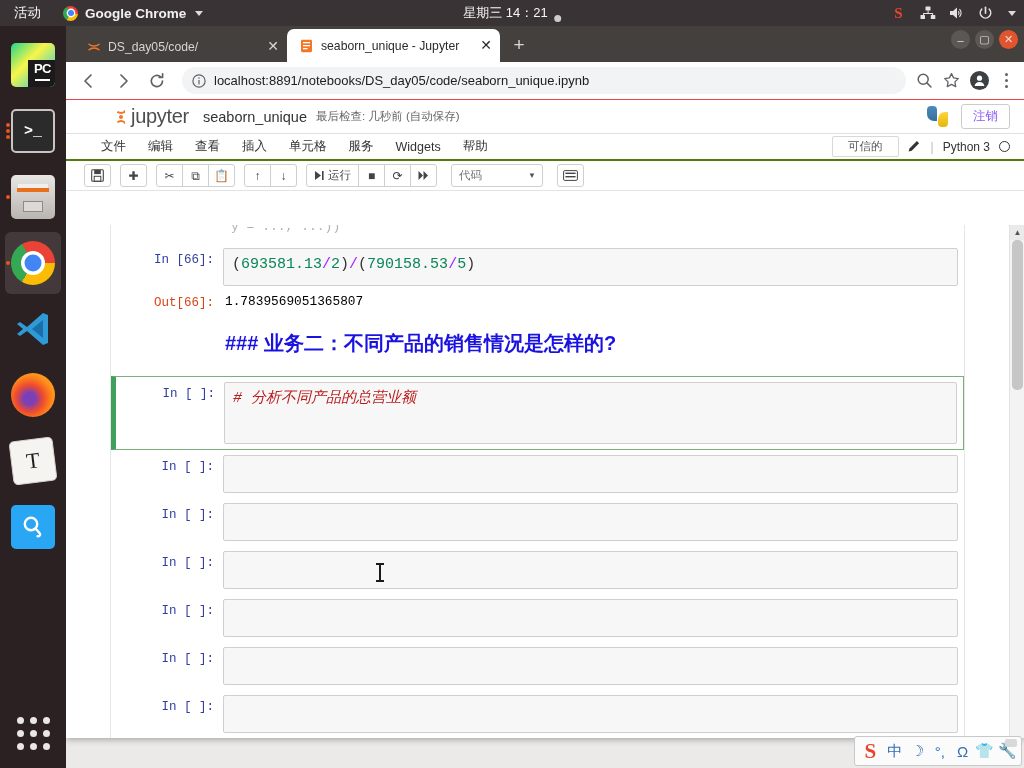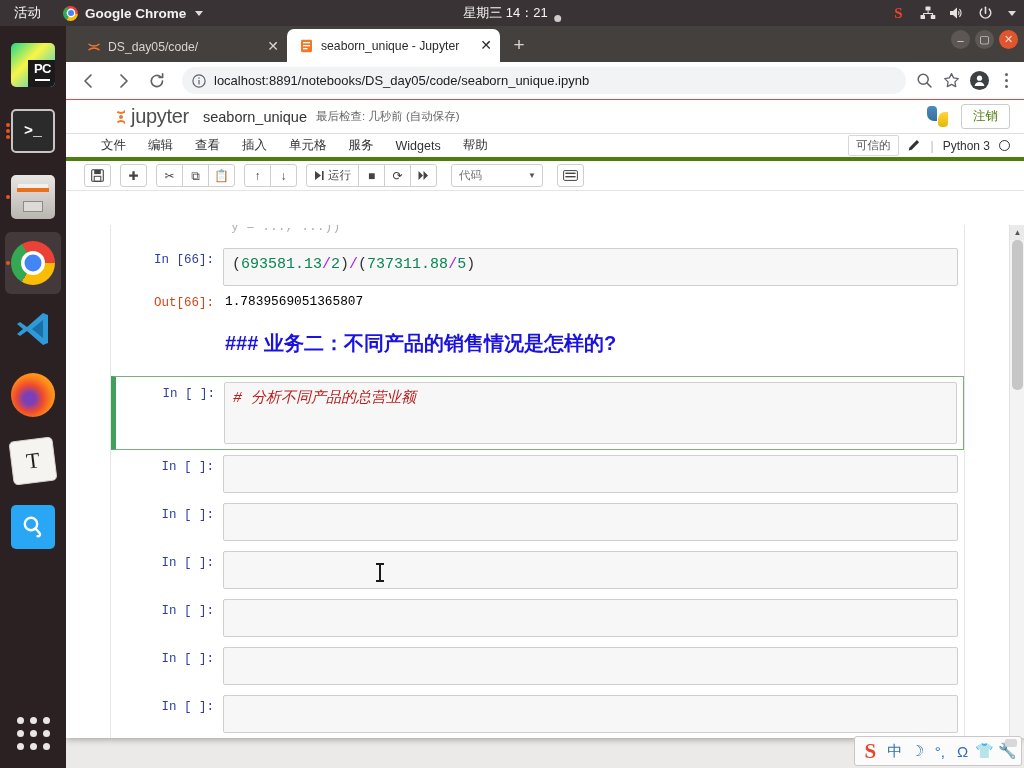--- a/index.html
+++ b/index.html
@@ -167,30 +167,30 @@
   .nb-checkpoint { font-size: 11.5px; color: #666; }
   .jh-right { margin-left: auto; display: flex; align-items: center; gap: 13px; }
   .py-logo { width: 21px; height: 21px; position: relative; }
   .py-logo i, .py-logo em {
     position: absolute; width: 10px; height: 15px; border-radius: 4px;
   }
   .py-logo i { left: 0; top: 0; background: linear-gradient(180deg,#4b8bbe,#376f9e); border-radius: 4px 4px 0 7px; }
   .py-logo em { right: 0; bottom: 0; background: linear-gradient(180deg,#ffd43b,#e3b80a); border-radius: 7px 0 4px 4px; }
   .logout-btn {
     border: 1px solid #ccc; background: #fff; border-radius: 3px;
-    padding: 3px 11px; font-size: 12.5px; color: #4d7c0f;
+    padding: 3px 11px; font-size: 12.5px; color: #8b5cf6;
   }
 
   #menubar {
     height: 27px; display: flex; align-items: center; gap: 0; padding-left: 24px;
-    border-bottom: 4px solid #4d7c0f; background: #fff; font-size: 12.5px; color: #333;
+    border-bottom: 2px solid #4d7c0f; background: #fff; font-size: 12.5px; color: #333;
   }
   .menu-item { padding: 4px 11px; border-radius: 2px; }
   .mb-right { margin-left: auto; display: flex; align-items: center; gap: 9px; padding-right: 14px; font-size: 12px; color: #333; }
-  .trusted-box { border: 1px solid #d8d8d8; padding: 2px 7px; border-radius: 2px; color: #555; font-size: 11.5px; }
+  .trusted-box { border: 1px solid #d8d8d8; padding: 2px 15px; border-radius: 2px; color: #555; font-size: 11.5px; }
   .kernel-sep { color: #bbb; }
   .kernel-circle { width: 11px; height: 11px; border: 1.6px solid #333; border-radius: 50%; display: inline-block; }
 
   #toolbar {
     height: 30px; display: flex; align-items: center; gap: 0; padding-left: 18px;
     border-bottom: 1px solid #e4e4e4; background: #fff;
   }
   .tb-group { display: flex; margin-right: 9px; }
   .tb-btn {
     min-width: 27px; height: 23px; border: 1px solid #cfcfcf; background: #fff;
@@ -561,21 +561,21 @@
 
     <div id="nbwrap">
       <div id="nbscroll">
         <div id="nbpaper">
 
           <div class="cut-cell">y = ..., ...))</div>
 
           <div class="cell" style="margin-top:14px">
             <div class="prompt">In [66]:</div>
             <div class="inputarea">
-              <span class="code-paren">(</span><span class="code-num">693581.13</span><span class="code-op">/</span><span class="code-num">2</span><span class="code-paren">)</span><span class="code-op">/</span><span class="code-paren">(</span><span class="code-num">737311.88</span><span class="code-op">/</span><span class="code-num">5</span><span class="code-paren">)</span>
+              <span class="code-paren">(</span><span class="code-num">693581.13</span><span class="code-op">/</span><span class="code-num">2</span><span class="code-paren">)</span><span class="code-op">/</span><span class="code-paren">(</span><span class="code-num">790158.53</span><span class="code-op">/</span><span class="code-num">5</span><span class="code-paren">)</span>
             </div>
           </div>
           <div class="cell" style="padding-top:0">
             <div class="prompt out">Out[66]:</div>
             <div class="outarea">1.7839569051365807</div>
           </div>
 
           <div class="md-cell">
             <div class="prompt">&nbsp;</div>
             <div class="md-body">

